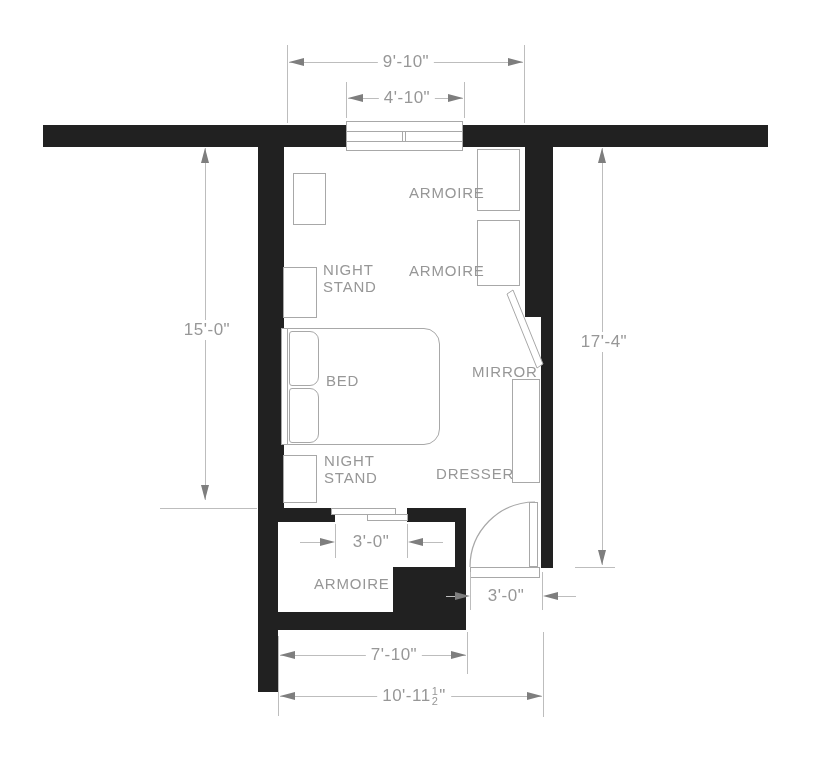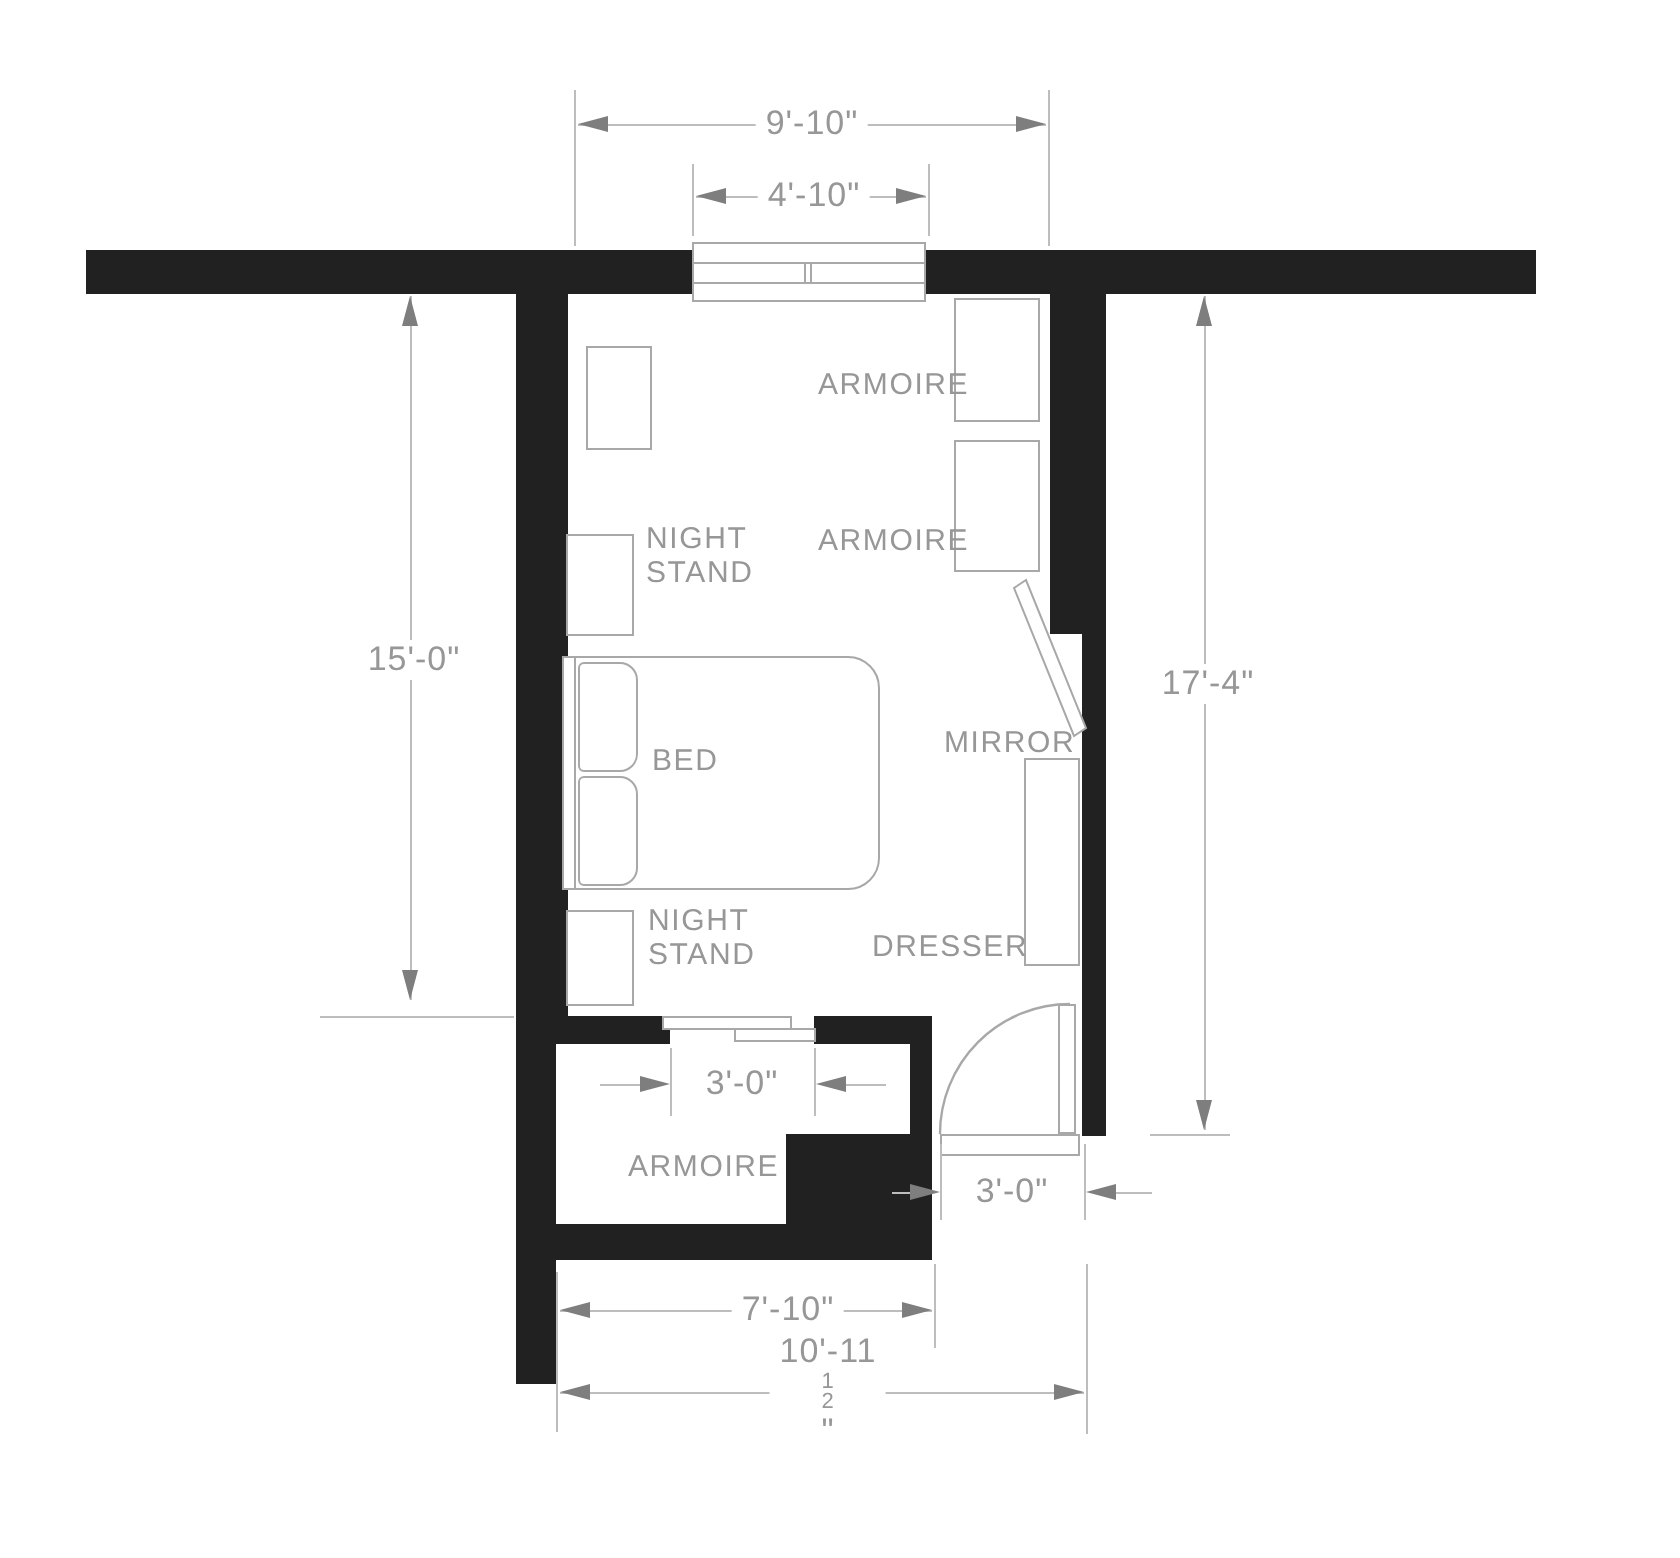--- a/index.html
+++ b/index.html
@@ -4,21 +4,21 @@
 <style>
   html,body{margin:0;padding:0;background:#fff;}
   .plan{position:relative;width:840px;height:779px;background:var(--bg,#fff);overflow:hidden;
         font-family:"Liberation Sans",sans-serif;}
   .wall{position:absolute;background:var(--wall,#212121);}
   .furn{position:absolute;background:#fff;border:1px solid var(--line,#a8a8a8);box-sizing:border-box;}
   .lbl{position:absolute;color:var(--text,#979797);font-size:15px;line-height:17px;
        letter-spacing:0.8px;white-space:nowrap;}
   .dimtext{position:absolute;transform:translate(-50%,-50%);background:#fff;color:var(--text,#979797);
        font-size:17px;letter-spacing:0.5px;padding:0 5px;white-space:nowrap;}
-  .dimfrac{display:flex;align-items:center;flex-direction:column;}
+  .dimfrac{display:flex;align-items:center;}
   .frac{display:inline-flex;flex-direction:column;font-size:11px;line-height:10px;text-align:center;margin:0 1px;}
   .dline{position:absolute;background:var(--dim-line,#bdbdbd);}
   .ext{position:absolute;background:var(--dim-line,#bdbdbd);}
   .arr{position:absolute;width:0;height:0;}
   .arr-l{border-top:4px solid transparent;border-bottom:4px solid transparent;border-right:15px solid var(--arrow,#7e7e7e);}
   .arr-r{border-top:4px solid transparent;border-bottom:4px solid transparent;border-left:15px solid var(--arrow,#7e7e7e);}
   .arr-u{border-left:4px solid transparent;border-right:4px solid transparent;border-bottom:15px solid var(--arrow,#7e7e7e);}
   .arr-d{border-left:4px solid transparent;border-right:4px solid transparent;border-top:15px solid var(--arrow,#7e7e7e);}
   svg{position:absolute;overflow:visible;}
 </style>

